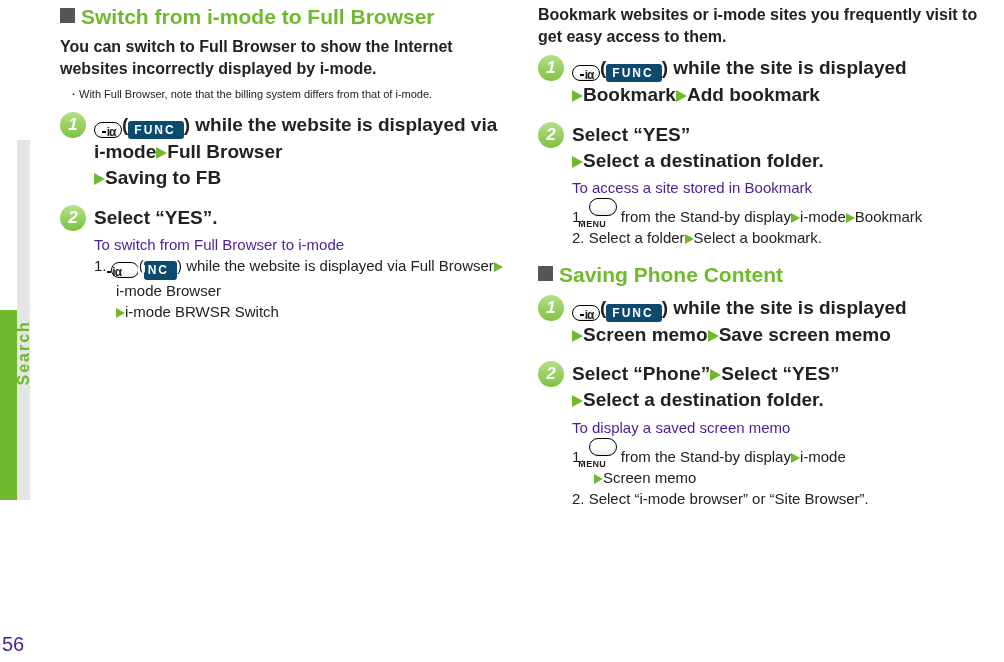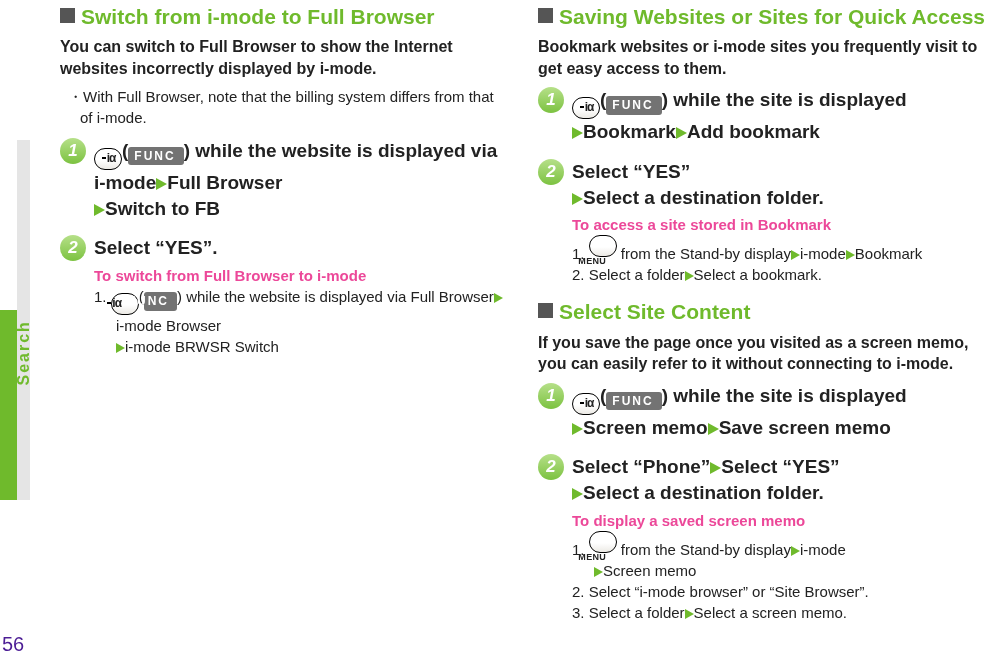--- a/index.html
+++ b/index.html
@@ -83,21 +83,21 @@
     margin-right: 6px;
     vertical-align: 1px;
   }
   .lede {
     font-weight: bold;
     font-size: 16px;
     line-height: 1.35;
     margin: 0 0 8px 0;
   }
   .note, .body {
-    font-size: 15px;
+    font-size: 11px;
     line-height: 1.35;
     margin: 0 0 10px 0;
   }
   .bullet-ind { padding-left: 20px; text-indent: -12px; }
   .step {
     position: relative;
     padding-left: 34px;
     margin-bottom: 14px;
   }
   .step-num {
@@ -114,48 +114,48 @@
     line-height: 26px;
     font-size: 17px;
     font-style: italic;
   }
   .step-title {
     font-weight: bold;
     font-size: 19px;
     line-height: 1.35;
   }
   .subhead {
-    color: #ec4899;
-    font-weight: bold;
+    color: #4c1d95;
+    font-weight: normal;
     font-size: 15px;
     margin: 6px 0 2px 0;
   }
   svg.tri-svg { display: inline-block; vertical-align: -1px; }
   .key-lozenge {
     display: inline-block;
     vertical-align: -5px;
     border: 1.6px solid #000;
     border-radius: 12px;
     padding: 0 4px 0 5px ;
     min-width: 28px;
-    height: 22px;
+    height: 16px;
     line-height: 18px;
     font-size: 12px;
     background: linear-gradient(#fff 55%, #eceae5);
     font-weight: bold;
     text-align: center;
     font-family: Arial, sans-serif;
   }
   .key-lozenge.menu { font-size: 9px; letter-spacing: .3px; padding-top:16px; }
   .key-lozenge .bar { display:inline-block; vertical-align:3px; width:4px; height:2px; background:#000; margin-right:1px;}
   .key-lozenge .alpha { letter-spacing:-1px; }
   .func-chip {
     display: inline-block;
     vertical-align: -3px;
-    background: #737373;
+    background: #0c4a6e;
     color: #fff;
     border-radius: 3px;
     padding: 1px 8px 1px 6px;
     font-size: 12px;
     letter-spacing: 2px;
     font-weight: 600;
     font-family: Arial, sans-serif;
   }
   .substeps { font-size: 15px; line-height: 1.4; padding-left: 0; margin: 2px 0; }
   .substeps div { padding-left: 22px; text-indent: -22px; }
@@ -181,43 +181,40 @@
     <p class="note bullet-ind">・<span>With Full Browser, note that the billing system differs from that of i-mode.</span></p>
 
     <div class="step">
       <div class="step-num">1</div>
       <div class="step-title">
         <span class="key-lozenge"><span class="bar"></span><span class="alpha">iα</span></span>(<span class="func-chip">FUNC</span>) <span>while the website is displayed via i-mode</span><svg class="tri-svg" width="11" height="12">
             <polygon points="0,0 11,6 0,12" fill="#6fba2c"></polygon>
           </svg><span>Full Browser</span><br>
         <svg class="tri-svg" width="11" height="12">
             <polygon points="0,0 11,6 0,12" fill="#6fba2c"></polygon>
-          </svg><span>Switch to FB</span>
+          </svg><span>Saving to FB</span>
       </div>
     </div>
 
     <div class="step">
       <div class="step-num">2</div>
       <div class="step-title">Select “YES”.</div>
       <div class="subhead">To switch from Full Browser to i-mode</div>
       <div class="substeps">
         <div>1. <span class="key-lozenge"><span class="bar"></span><span class="alpha">iα</span></span>(<span class="func-chip">FUNC</span>) <span>while the website is displayed via Full Browser</span><svg class="tri-svg" width="9" height="10">
               <polygon points="0,0 9,5 0,10" fill="#6fba2c"></polygon>
             </svg><span>i-mode Browser</span></div>
         <div class="arrow-ind" style="text-indent:0;"><svg class="tri-svg" width="9" height="10">
               <polygon points="0,0 9,5 0,10" fill="#6fba2c"></polygon>
             </svg><span>i-mode BRWSR Switch</span></div>
       </div>
     </div>
   </div>
 
   <div class="col">
-    <h2 class="heading">
-      <span class="sq"></span><span>Saving Websites or Sites for Quick Access</span>
-    </h2>
     <p class="lede">Bookmark websites or i-mode sites you frequently visit to get easy access to them.</p>
 
     <div class="step">
       <div class="step-num">1</div>
       <div class="step-title">
         <span class="key-lozenge"><span class="bar"></span><span class="alpha">iα</span></span>(<span class="func-chip">FUNC</span>) <span>while the site is displayed</span><br>
         <svg class="tri-svg" width="11" height="12">
             <polygon points="0,0 11,6 0,12" fill="#6fba2c"></polygon>
           </svg><span>Bookmark</span><svg class="tri-svg" width="11" height="12">
             <polygon points="0,0 11,6 0,12" fill="#6fba2c"></polygon>
@@ -240,23 +237,22 @@
             </svg><span>i-mode</span><svg class="tri-svg" width="9" height="10">
               <polygon points="0,0 9,5 0,10" fill="#6fba2c"></polygon>
             </svg><span>Bookmark</span></div>
         <div>2. <span>Select a folder</span><svg class="tri-svg" width="9" height="10">
               <polygon points="0,0 9,5 0,10" fill="#6fba2c"></polygon>
             </svg><span>Select a bookmark.</span></div>
       </div>
     </div>
 
     <h2 class="heading" style="margin-top:4px;">
-      <span class="sq"></span><span>Select Site Content</span>
+      <span class="sq"></span><span>Saving Phone Content</span>
     </h2>
-    <p class="lede">If you save the page once you visited as a screen memo, you can easily refer to it without connecting to i-mode.</p>
 
     <div class="step">
       <div class="step-num">1</div>
       <div class="step-title">
         <span class="key-lozenge"><span class="bar"></span><span class="alpha">iα</span></span>(<span class="func-chip">FUNC</span>) <span>while the site is displayed</span><br>
         <svg class="tri-svg" width="11" height="12">
             <polygon points="0,0 11,6 0,12" fill="#6fba2c"></polygon>
           </svg><span>Screen memo</span><svg class="tri-svg" width="11" height="12">
             <polygon points="0,0 11,6 0,12" fill="#6fba2c"></polygon>
           </svg><span>Save screen memo</span>
@@ -275,19 +271,16 @@
       </div>
       <div class="subhead">To display a saved screen memo</div>
       <div class="substeps">
         <div>1. <span class="key-lozenge menu">MENU</span> <span>from the Stand-by display</span><svg class="tri-svg" width="9" height="10">
               <polygon points="0,0 9,5 0,10" fill="#6fba2c"></polygon>
             </svg><span>i-mode</span></div>
         <div class="arrow-ind" style="text-indent:0;"><svg class="tri-svg" width="9" height="10">
               <polygon points="0,0 9,5 0,10" fill="#6fba2c"></polygon>
             </svg><span>Screen memo</span></div>
         <div>2. <span>Select “i-mode browser” or “Site Browser”.</span></div>
-        <div>3. <span>Select a folder</span><svg class="tri-svg" width="9" height="10">
-              <polygon points="0,0 9,5 0,10" fill="#6fba2c"></polygon>
-            </svg><span>Select a screen memo.</span></div>
       </div>
     </div>
   </div>
 </div>
 
 </body></html>

